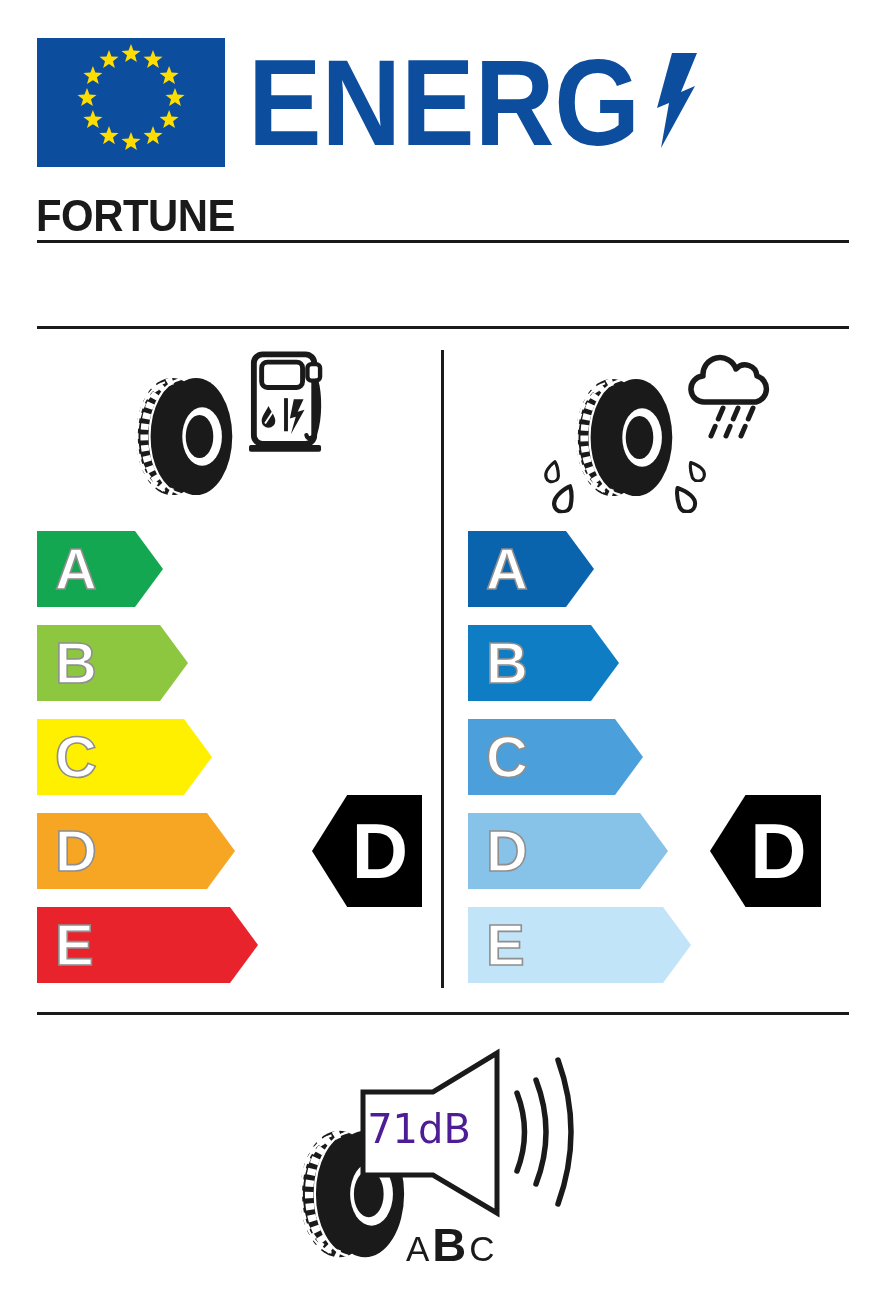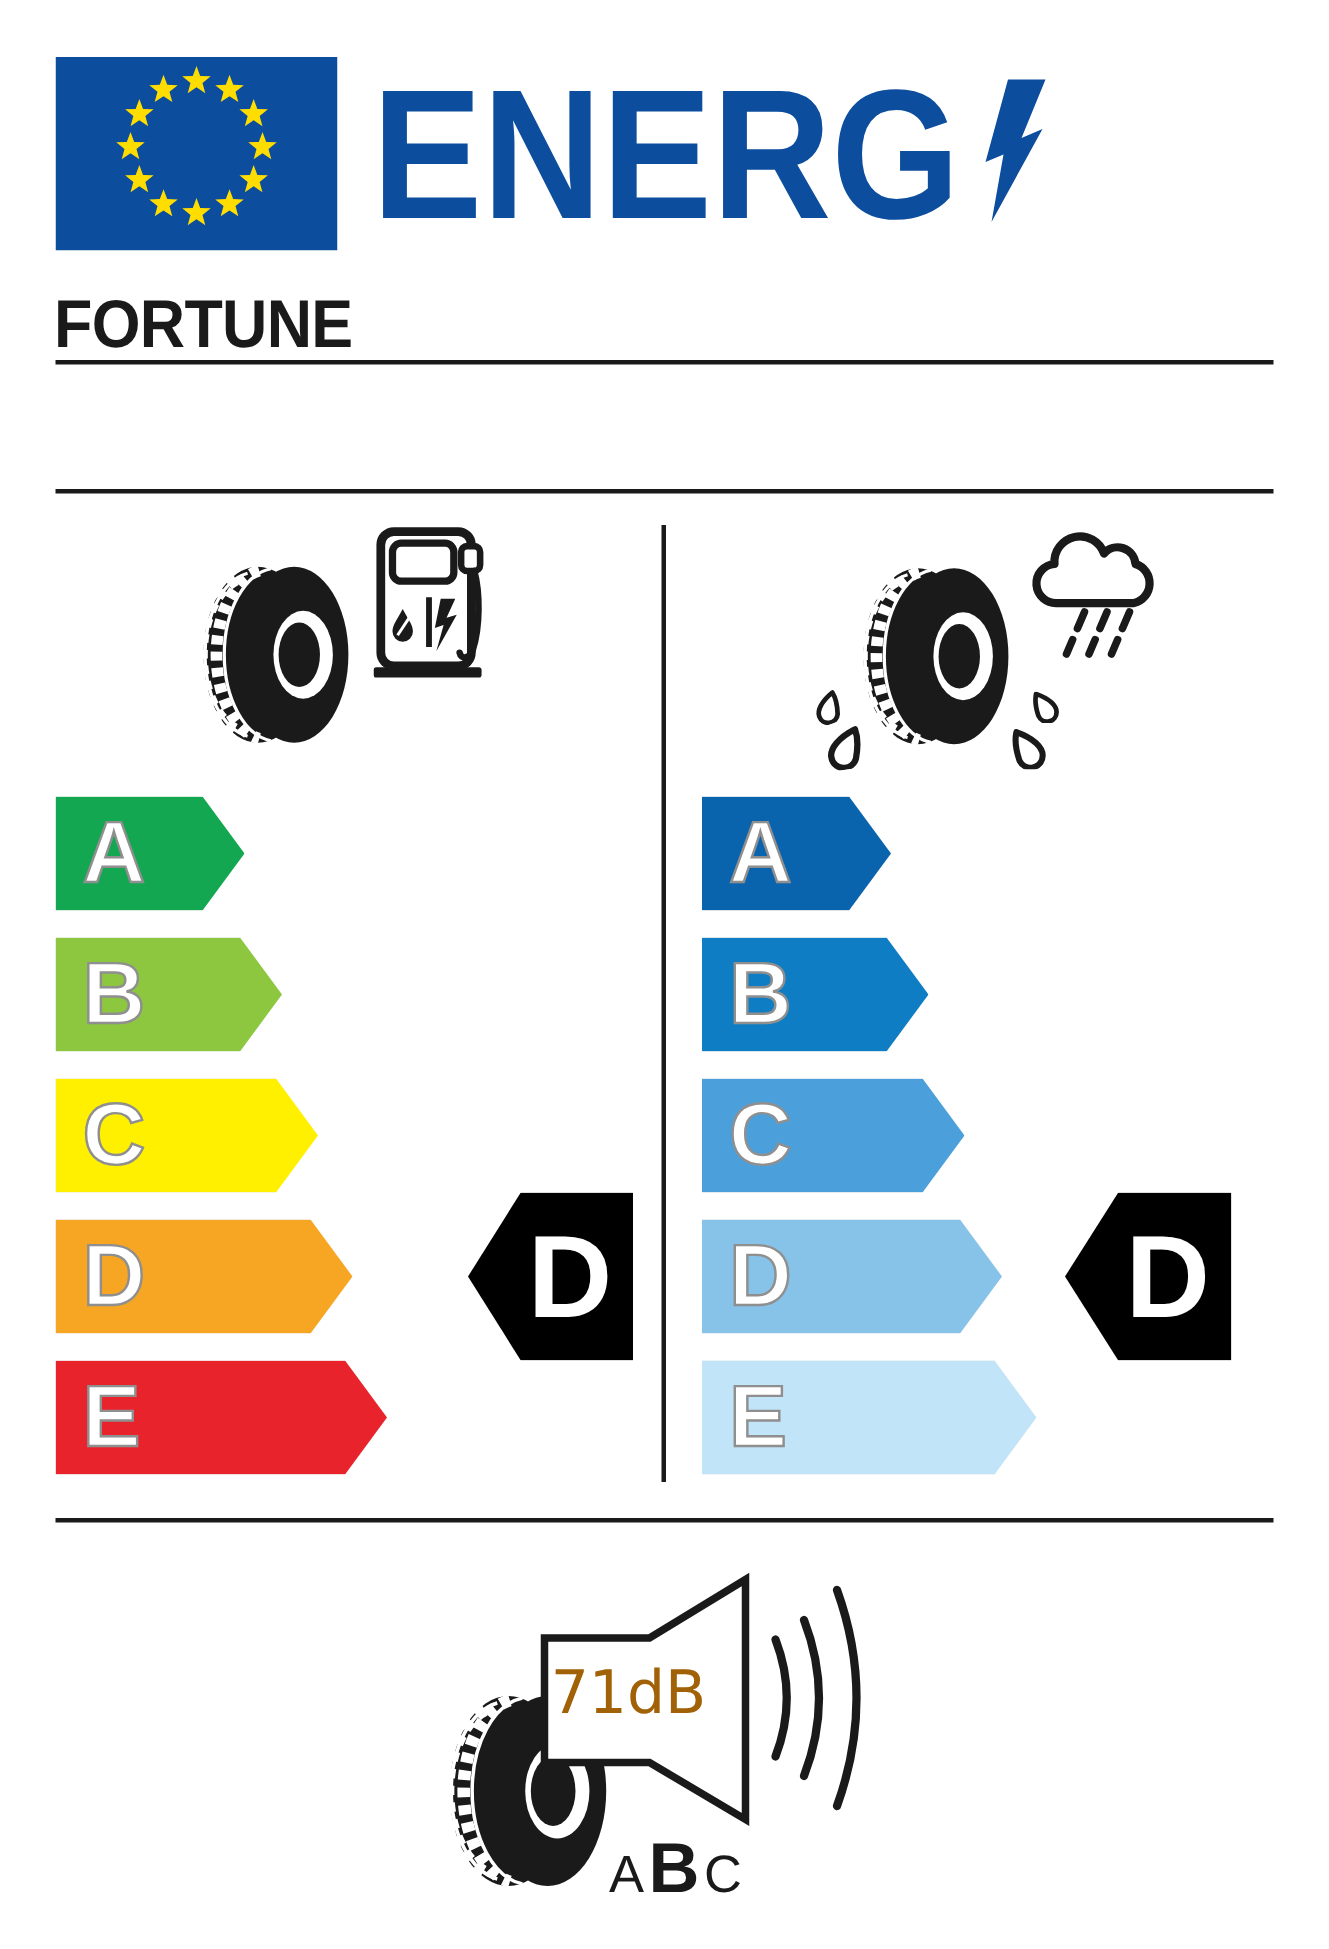--- a/index.html
+++ b/index.html
@@ -40,21 +40,21 @@
     clip-path:polygon(0 50%, 32% 0, 100% 0, 100% 100%, 32% 100%);
   }
   .pointer-letter {
     display:block; line-height:112px; padding-left:26px;
     font-size:78px; font-weight:bold; color:#fff; text-align:center;
   }
 
   
   .noise-value {
     position:absolute; left:366px; top:1109px; width:106px;
-    font-family:"DejaVu Sans", sans-serif; font-size:40px; color:#a16207;
+    font-family:"DejaVu Sans", sans-serif; font-size:40px; color:#4c1d95;
     text-align:center; line-height:1; letter-spacing:0;
   }
   .noise-classes {
     position:absolute; left:406px; top:1217px;
     display:flex; align-items:baseline; gap:3px; color:#1a1a1a;
   }
   .noise-class-a { font-size:35px; }
   .noise-class-b { font-size:47px; font-weight:bold; }
   .noise-class-c { font-size:35px; }
 

